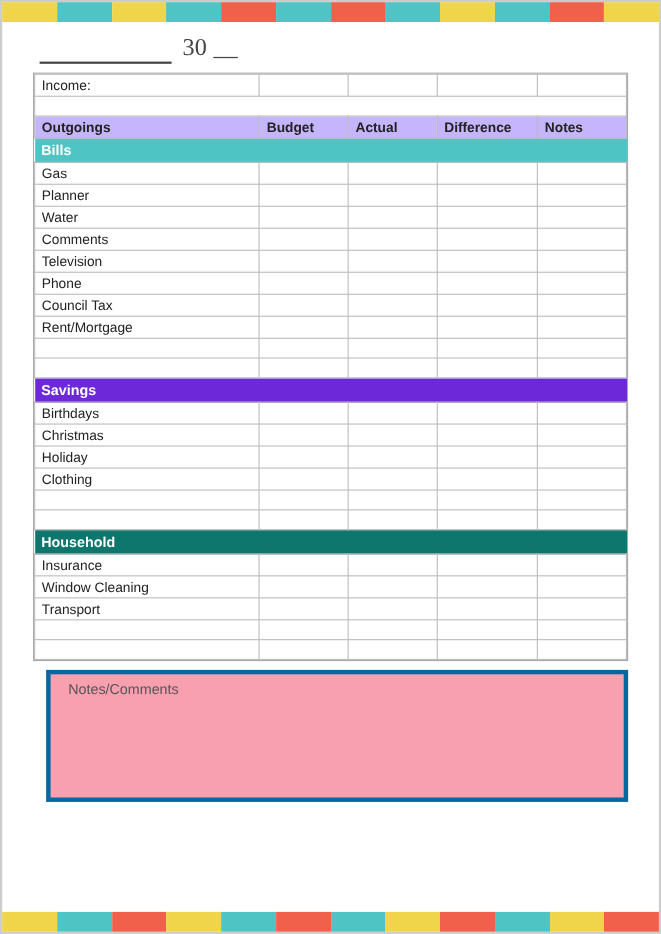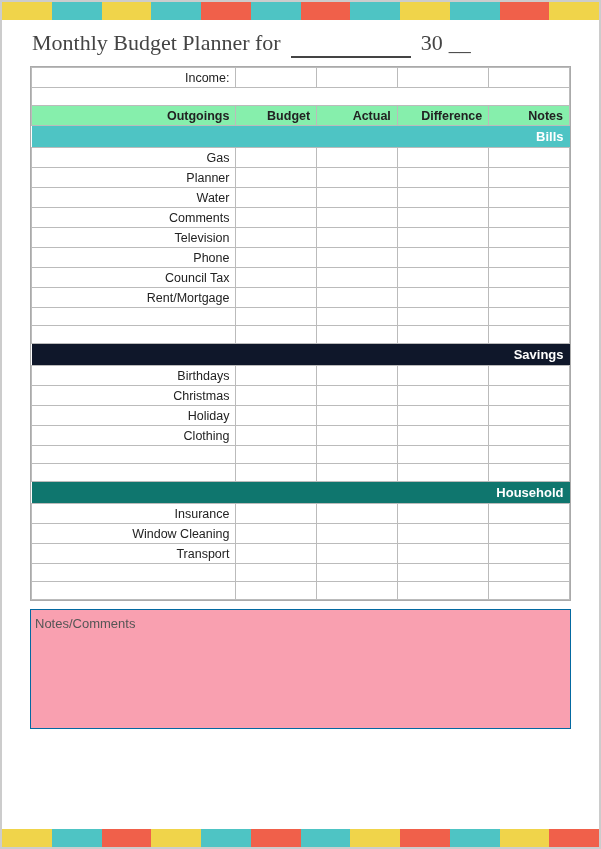--- a/index.html
+++ b/index.html
@@ -68,68 +68,67 @@
     .table-wrapper {
       margin: 0 28px;
       border: 1px solid #aaa;
     }
 
     table {
       width: 100%;
       border-collapse: collapse;
       font-size: 12.5px;
       color: #222;
-      text-align: right;
     }
 
     table td {
       border: 1px solid #bbb;
       padding: 2px 6px;
       height: 20px;
     }
 
     .col-label { width: 38%; }
     .col-budget { width: 15%; }
     .col-actual { width: 15%; }
     .col-diff   { width: 17%; }
     .col-notes  { width: 15%; }
 
     .header-row td {
       font-weight: bold;
       font-size: 12.5px;
-      background: #86efac;
+      background: #c4b5fd;
     }
 
     .income-row td {
       font-size: 12.5px;
     }
 
     .section-header td {
       color: #fff;
       font-weight: bold;
       font-size: 13px;
       padding: 3px 6px;
       border: none;
     }
 
     .bills-header { background-color: #4ec4c4; padding-left: 33px; }
-    .savings-header { background-color: #0f172a; color: #555 !important; }
+    .savings-header { background-color: #6d28d9; color: #555 !important; }
     .household-header { background-color: #0f766e; }
 
     .empty-row td {
       height: 18px;
       background: #fff;
     }
 
     
     .notes-section {
-      margin: 8px 28px 24px 28px;
+      margin: 8px 28px 24px 40px;
       background: #f9a0b0;
-      border: 1px solid #0369a1;
-      padding: 6px 4px;
+      border: 4px solid #0369a1;
+      padding: 6px 16px;
       min-height: 120px;
     }
 
     .notes-label {
       font-size: 13px;
       color: #555;
       margin-bottom: 4px;
     }
   </style>
 </head>
@@ -147,21 +146,20 @@
       <div class="bar-seg" style="background: rgb(240, 96, 74);"></div>
       <div class="bar-seg" style="background: rgb(78, 196, 196);"></div>
       <div class="bar-seg" style="background: rgb(240, 212, 74);"></div>
       <div class="bar-seg" style="background: rgb(78, 196, 196);"></div>
       <div class="bar-seg" style="background: rgb(240, 96, 74);"></div>
       <div class="bar-seg" style="background: rgb(240, 212, 74);"></div>
     </div>
 
   <div class="title-area">
     <span class="title-line">
-      <span>Monthly Budget Planner for</span>
       <span class="title-underline">&nbsp;</span>
       <span>30</span>__
     </span>
   </div>
 
   <div class="table-wrapper">
     <table>
       <colgroup>
         <col class="col-label">
         <col class="col-budget">

